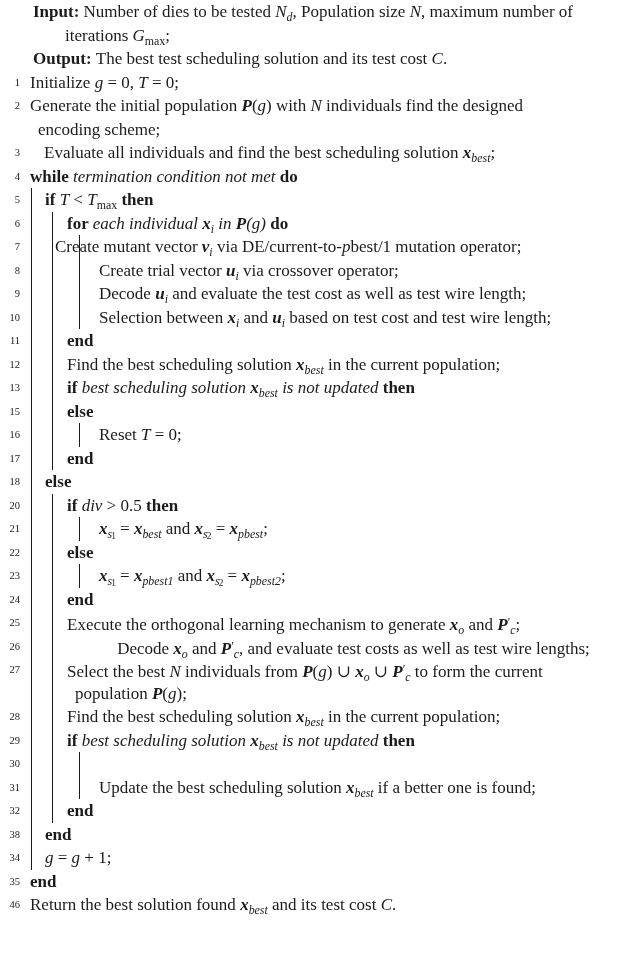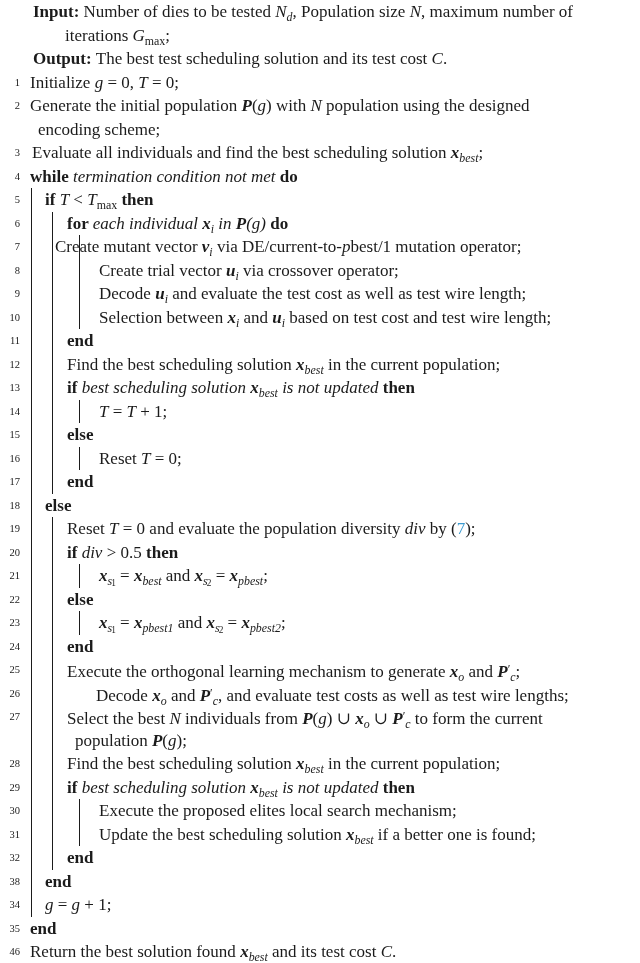--- a/index.html
+++ b/index.html
@@ -39,28 +39,28 @@
     </div>
     <div class="line">
       <span class="txt" style="margin-left: 33px;"><span class="b">Output: </span><span>The best test scheduling solution and its test cost </span><span class="i">C</span><span>.</span></span>
     </div>
     <div class="line">
       <span class="num">1</span>
       <span class="txt" style="margin-left: 30px;"><span>Initialize </span><span class="i">g</span><span> = 0, </span><span class="i">T</span><span> = 0;</span></span>
     </div>
     <div class="line">
       <span class="num">2</span>
-      <span class="txt" style="margin-left: 30px;"><span>Generate the initial population </span><span class="bi">P</span><span>(</span><span class="i">g</span><span>) with </span><span class="i">N</span><span> population using the designed</span></span>
+      <span class="txt" style="margin-left: 30px;"><span>Generate the initial population </span><span class="bi">P</span><span>(</span><span class="i">g</span><span>) with </span><span class="i">N</span><span> individuals find the designed</span></span>
     </div>
     <div class="line">
       <span class="txt" style="margin-left: 38px;"><span>encoding scheme;</span></span>
     </div>
     <div class="line">
       <span class="num">3</span>
-      <span class="txt" style="margin-left: 32px;"><span>Evaluate all individuals and find the best scheduling solution </span><span class="bi">x</span><span class="i sub">best</span><span>;</span></span>
+      <span class="txt" style="margin-left: 44px;"><span>Evaluate all individuals and find the best scheduling solution </span><span class="bi">x</span><span class="i sub">best</span><span>;</span></span>
     </div>
     <div class="line">
       <span class="num">4</span>
       <span class="txt" style="margin-left: 30px;"><span class="b">while </span><span class="i">termination condition not met </span><span class="b">do</span></span>
     </div>
     <div class="line">
       <span class="num">5</span>
       <span class="bar" style="left: 31px; background: rgb(27, 27, 27);"></span>
       <span class="txt" style="margin-left: 45px; font-family: Liberation Serif, serif;"><span class="b">if </span><span class="i">T</span><span> &lt; </span><span class="i">T</span><span class="sub">max</span><span class="b"> then</span></span>
     </div>
@@ -110,27 +110,20 @@
       <span class="bar" style="left: 52px; background: rgb(27, 27, 27);"></span>
       <span class="txt" style="margin-left: 67px;"><span>Find the best scheduling solution </span><span class="bi">x</span><span class="i sub">best</span><span> in the current population;</span></span>
     </div>
     <div class="line">
       <span class="num">13</span>
       <span class="bar" style="left: 31px; background: rgb(27, 27, 27);"></span>
       <span class="bar" style="left: 52px; background: rgb(27, 27, 27);"></span>
       <span class="txt" style="margin-left: 67px;"><span class="b">if </span><span class="i">best scheduling solution </span><span class="bi">x</span><span class="i sub">best</span><span class="i"> is not updated </span><span class="b">then</span></span>
     </div>
     <div class="line">
-      <span class="num">14</span>
-      <span class="bar" style="left: 31px; background: rgb(27, 27, 27);"></span>
-      <span class="bar" style="left: 52px; background: rgb(27, 27, 27);"></span>
-      <span class="bar" style="left: 79px; background: rgb(27, 27, 27);"></span>
-      <span class="txt" style="margin-left: 99px;"><span class="i">T</span><span> = </span><span class="i">T</span><span> + 1;</span></span>
-    </div>
-    <div class="line">
       <span class="num">15</span>
       <span class="bar" style="left: 31px; background: rgb(27, 27, 27);"></span>
       <span class="bar" style="left: 52px; background: rgb(27, 27, 27);"></span>
       <span class="txt" style="margin-left: 67px;"><span class="b">else</span></span>
     </div>
     <div class="line">
       <span class="num">16</span>
       <span class="bar" style="left: 31px; background: rgb(27, 27, 27);"></span>
       <span class="bar" style="left: 52px; background: rgb(27, 27, 27);"></span>
       <span class="bar" style="left: 79px; background: rgb(27, 27, 27);"></span>
@@ -141,26 +134,20 @@
       <span class="bar" style="left: 31px; background: rgb(27, 27, 27);"></span>
       <span class="bar" style="left: 52px; background: rgb(27, 27, 27);"></span>
       <span class="txt" style="margin-left: 67px;"><span class="b">end</span></span>
     </div>
     <div class="line">
       <span class="num">18</span>
       <span class="bar" style="left: 31px; background: rgb(27, 27, 27);"></span>
       <span class="txt" style="margin-left: 45px;"><span class="b">else</span></span>
     </div>
     <div class="line">
-      <span class="num">19</span>
-      <span class="bar" style="left: 31px; background: rgb(27, 27, 27);"></span>
-      <span class="bar" style="left: 52px; background: rgb(27, 27, 27);"></span>
-      <span class="txt" style="margin-left: 67px;"><span>Reset </span><span class="i">T</span><span> = 0 and evaluate the population diversity </span><span class="i">div</span><span> by (</span><span class="blue">7</span><span>);</span></span>
-    </div>
-    <div class="line">
       <span class="num">20</span>
       <span class="bar" style="left: 31px; background: rgb(27, 27, 27);"></span>
       <span class="bar" style="left: 52px; background: rgb(27, 27, 27);"></span>
       <span class="txt" style="margin-left: 67px;"><span class="b">if </span><span class="i">div</span><span> &gt; 0.5 </span><span class="b">then</span></span>
     </div>
     <div class="line">
       <span class="num">21</span>
       <span class="bar" style="left: 31px; background: rgb(27, 27, 27);"></span>
       <span class="bar" style="left: 52px; background: rgb(27, 27, 27);"></span>
       <span class="bar" style="left: 79px; background: rgb(27, 27, 27);"></span>
@@ -188,21 +175,21 @@
     <div class="line">
       <span class="num">25</span>
       <span class="bar" style="left: 31px; background: rgb(27, 27, 27);"></span>
       <span class="bar" style="left: 52px; background: rgb(27, 27, 27);"></span>
       <span class="txt" style="margin-left: 67px;"><span>Execute the orthogonal learning mechanism to generate </span><span class="bi">x</span><span class="i sub">o</span><span> and </span><span class="bi">P</span><span class="sup">′</span><span class="i sub">c</span><span>;</span></span>
     </div>
     <div class="line">
       <span class="num">26</span>
       <span class="bar" style="left: 31px; background: rgb(27, 27, 27);"></span>
       <span class="bar" style="left: 52px; background: rgb(27, 27, 27);"></span>
-      <span class="txt" style="margin-left: 96px;"><span>Decode </span><span class="bi">x</span><span class="i sub">o</span><span> and </span><span class="bi">P</span><span class="sup">′</span><span class="i sub">c</span><span>, and evaluate test costs as well as test wire lengths;</span></span>
+      <span class="txt" style="margin-left: 67px; text-align: center;"><span>Decode </span><span class="bi">x</span><span class="i sub">o</span><span> and </span><span class="bi">P</span><span class="sup">′</span><span class="i sub">c</span><span>, and evaluate test costs as well as test wire lengths;</span></span>
     </div>
     <div class="line">
       <span class="num">27</span>
       <span class="bar" style="left: 31px; background: rgb(27, 27, 27);"></span>
       <span class="bar" style="left: 52px; background: rgb(27, 27, 27);"></span>
       <span class="txt" style="margin-left: 67px;"><span>Select the best </span><span class="i">N</span><span> individuals from </span><span class="bi">P</span><span>(</span><span class="i">g</span><span>) ∪ </span><span class="bi">x</span><span class="i sub">o</span><span> ∪ </span><span class="bi">P</span><span class="sup">′</span><span class="i sub">c</span><span> to form the current</span></span>
     </div>
     <div class="line">
       <span class="bar" style="left: 31px; background: rgb(27, 27, 27);"></span>
       <span class="bar" style="left: 52px; background: rgb(27, 27, 27);"></span>
@@ -218,21 +205,20 @@
       <span class="num">29</span>
       <span class="bar" style="left: 31px; background: rgb(27, 27, 27);"></span>
       <span class="bar" style="left: 52px; background: rgb(27, 27, 27);"></span>
       <span class="txt" style="margin-left: 67px;"><span class="b">if </span><span class="i">best scheduling solution </span><span class="bi">x</span><span class="i sub">best</span><span class="i"> is not updated </span><span class="b">then</span></span>
     </div>
     <div class="line">
       <span class="num">30</span>
       <span class="bar" style="left: 31px; background: rgb(27, 27, 27);"></span>
       <span class="bar" style="left: 52px; background: rgb(27, 27, 27);"></span>
       <span class="bar" style="left: 79px; background: rgb(27, 27, 27);"></span>
-      <span class="txt" style="margin-left: 99px;"><span>Execute the proposed elites local search mechanism;</span></span>
     </div>
     <div class="line">
       <span class="num">31</span>
       <span class="bar" style="left: 31px; background: rgb(27, 27, 27);"></span>
       <span class="bar" style="left: 52px; background: rgb(27, 27, 27);"></span>
       <span class="bar" style="left: 79px; background: rgb(27, 27, 27);"></span>
       <span class="txt" style="margin-left: 99px;"><span>Update the best scheduling solution </span><span class="bi">x</span><span class="i sub">best</span><span> if a better one is found;</span></span>
     </div>
     <div class="line">
       <span class="num">32</span>

